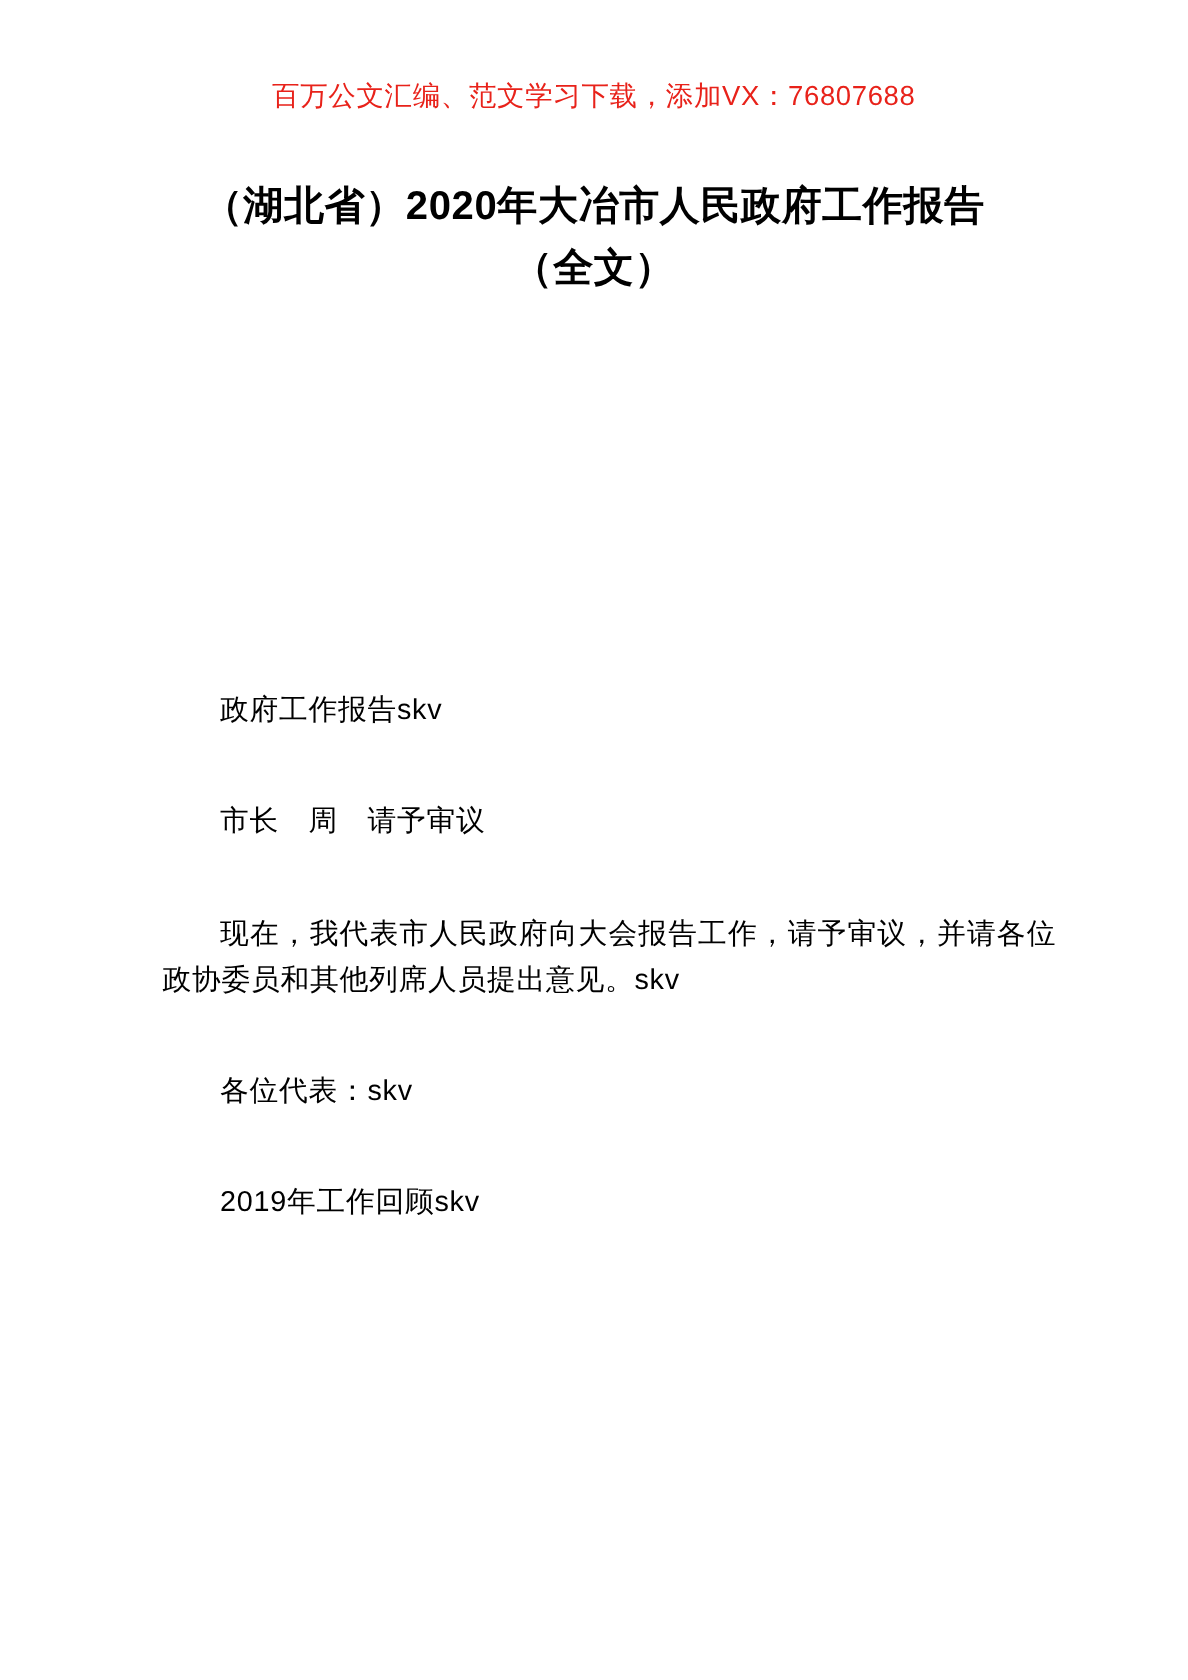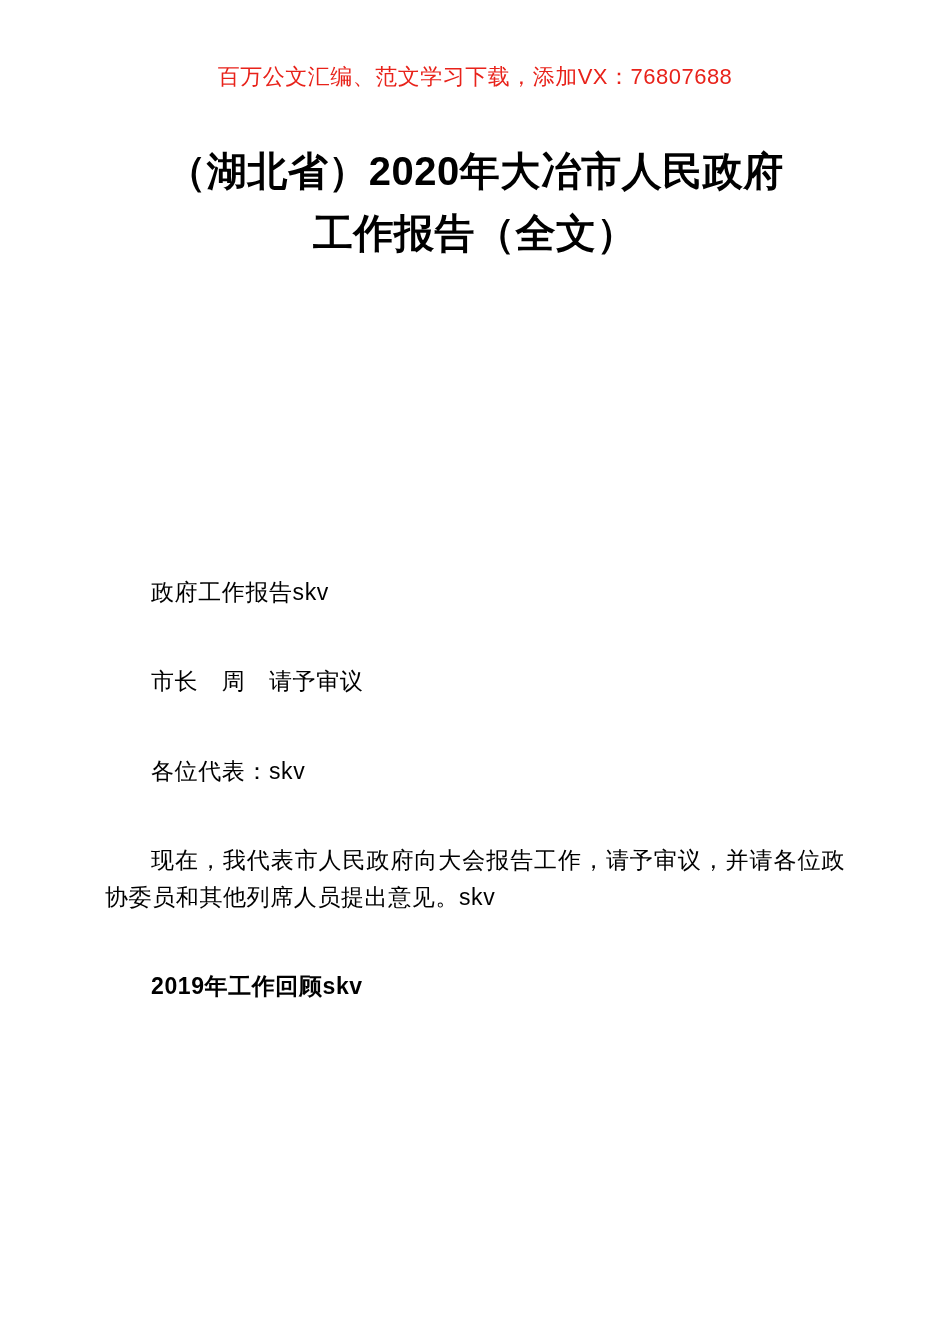--- a/index.html
+++ b/index.html
@@ -27,52 +27,52 @@
     text-align: center;
     color: #e8221a;
     font-size: 22px;
     letter-spacing: 0.5px;
     font-family: "Liberation Sans", sans-serif;
     white-space: nowrap;
   }
   .doc-title {
     margin-top: 48px;
     text-align: center;
-    font-size: 40px;
+    font-size: 32px;
     font-weight: bold;
     line-height: 1.55;
     letter-spacing: 0.5px;
     padding: 0 55px;
   }
   .body-block {
     margin-top: 310px;
+    margin-left: 25px;
   }
   .para {
     font-size: 23px;
     line-height: 1.62;
     text-indent: 2em;
     margin: 0 0 52px 0;
     letter-spacing: 0.6px;
     text-align: justify;
   }
   .para:last-child {
     margin-bottom: 0;
-    font-weight: bold;
   }
 </style>
 </head>
 <body>
 
 <div class="page">
 
   <div class="promo-banner">百万公文汇编、范文学习下载，添加VX：76807688</div>
 
   <h1 class="doc-title">（湖北省）2020年大冶市人民政府工作报告（全文）</h1>
 
   <div class="body-block">
     <p class="para">政府工作报告skv</p>
     <p class="para">市长　周　请予审议</p>
+    <p class="para">现在，我代表市人民政府向大会报告工作，请予审议，并请各位政协委员和其他列席人员提出意见。skv</p>
     <p class="para">各位代表：skv</p>
-    <p class="para">现在，我代表市人民政府向大会报告工作，请予审议，并请各位政协委员和其他列席人员提出意见。skv</p>
     <p class="para">2019年工作回顾skv</p>
   </div>
 
 </div>
 
 </body></html>

